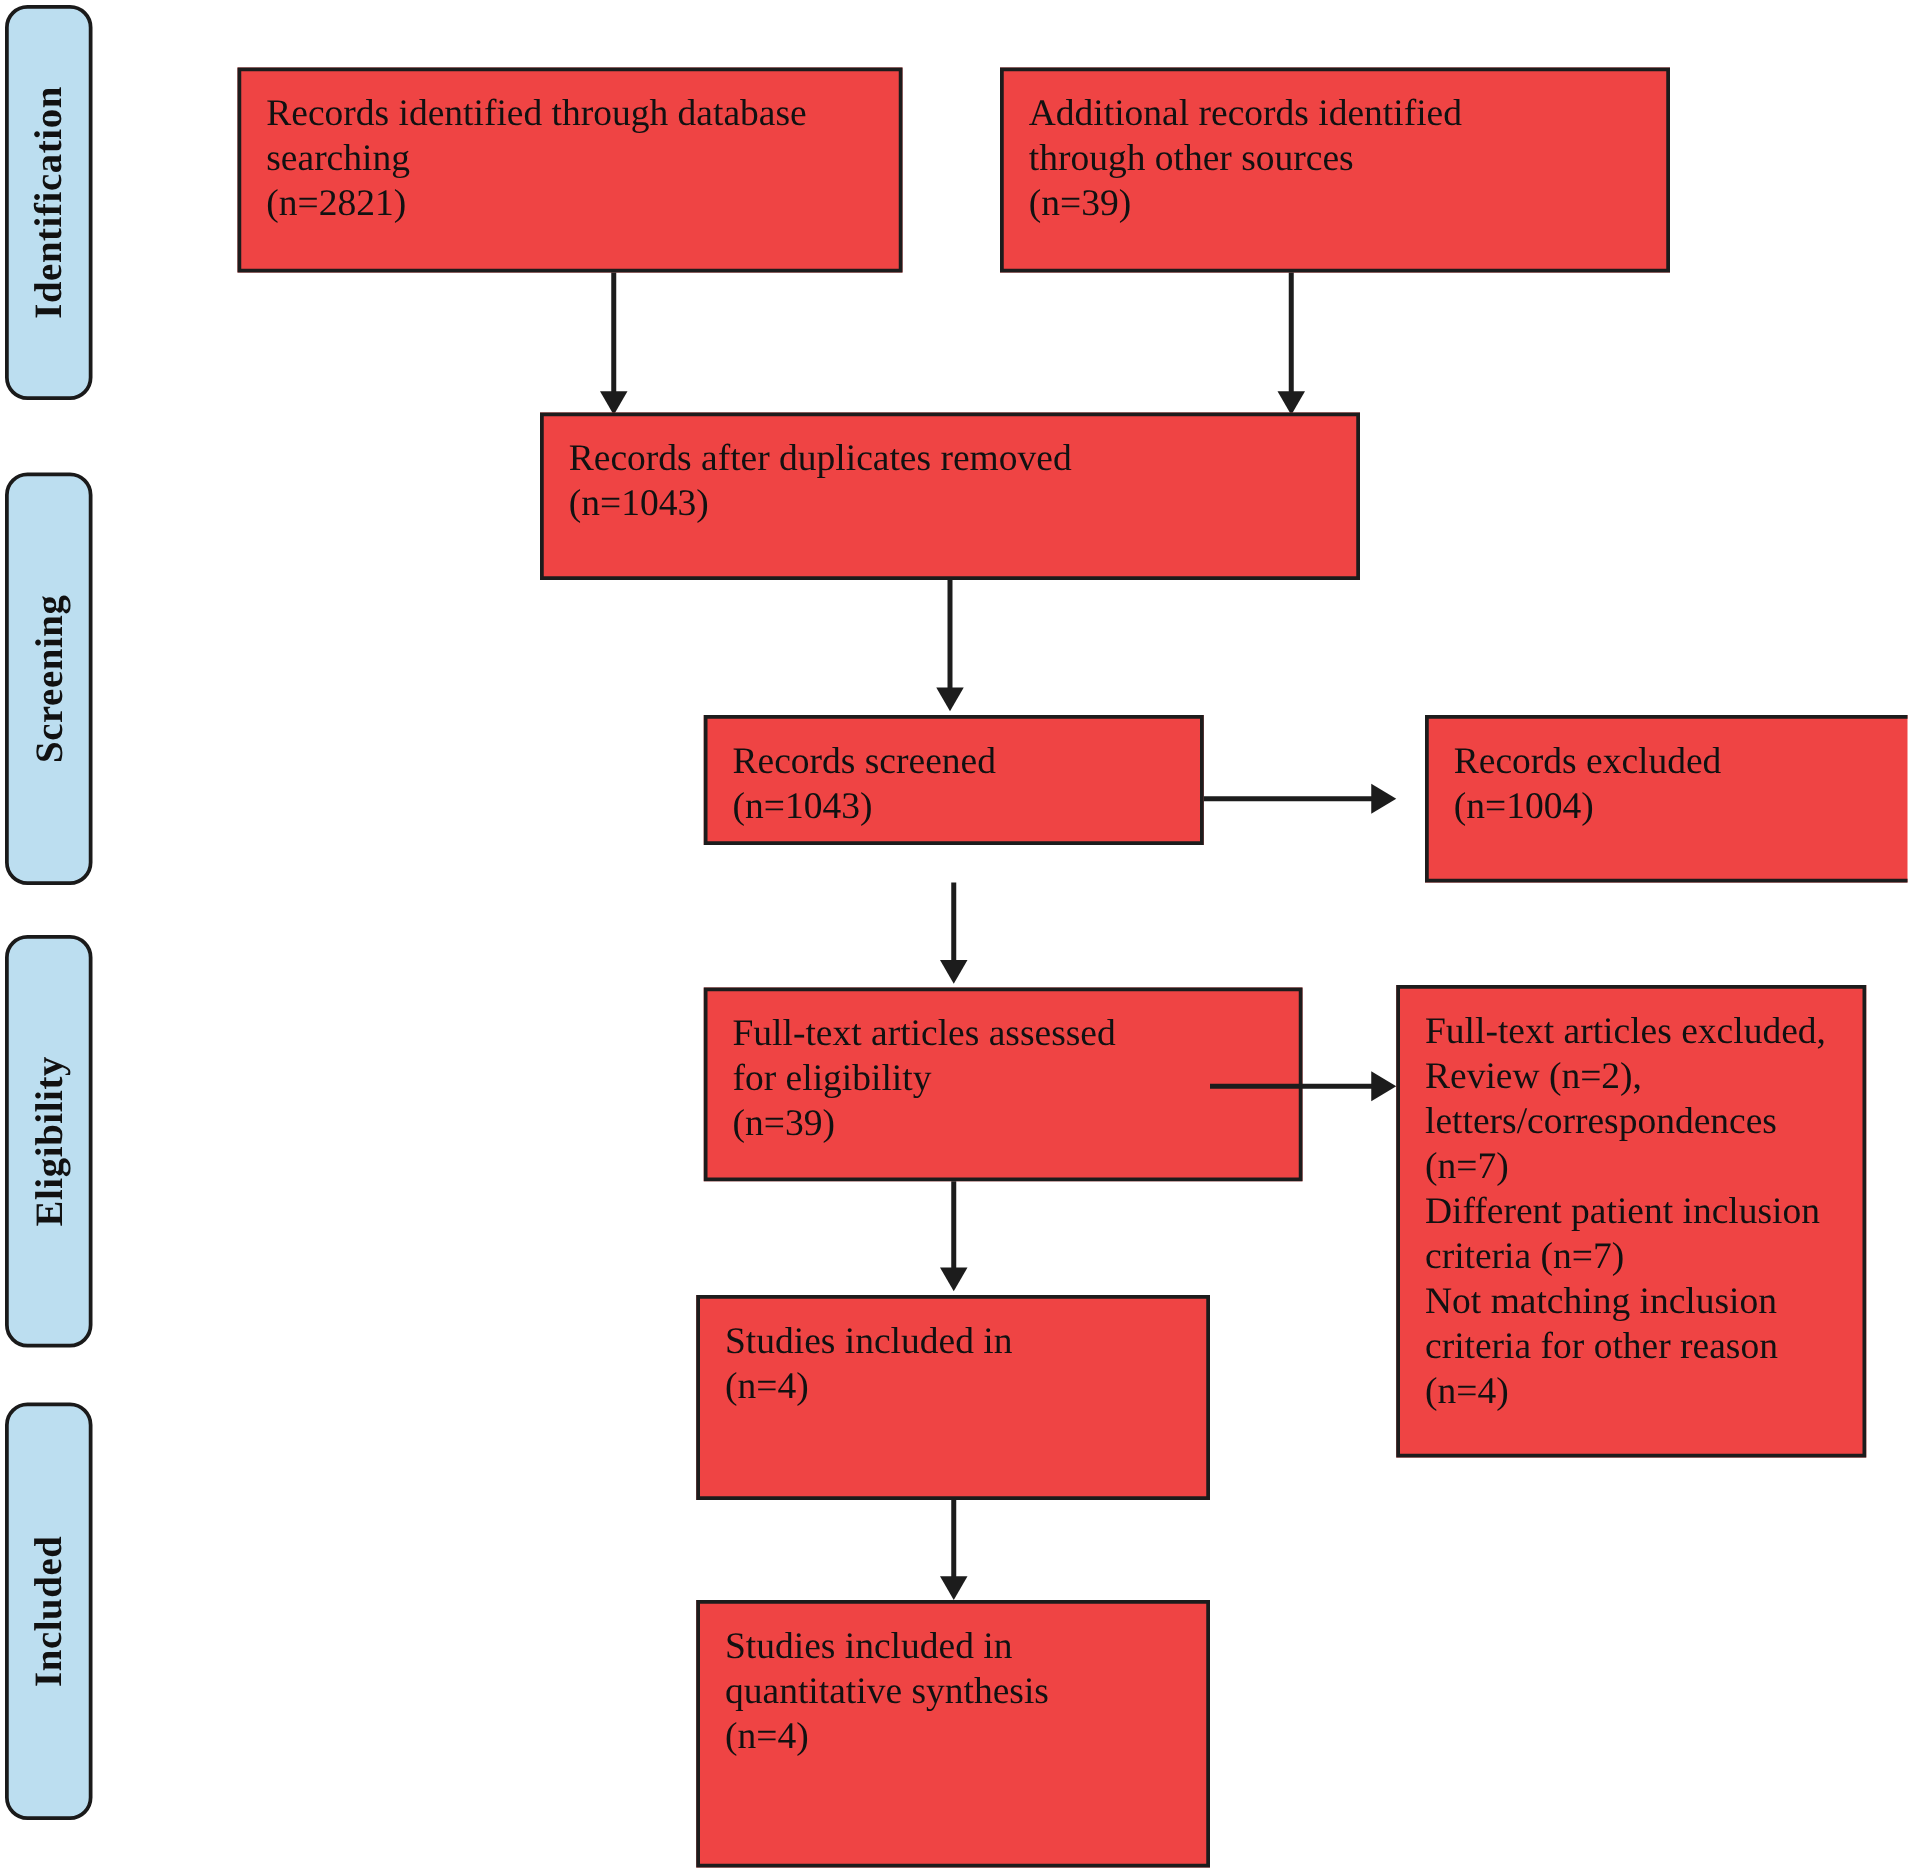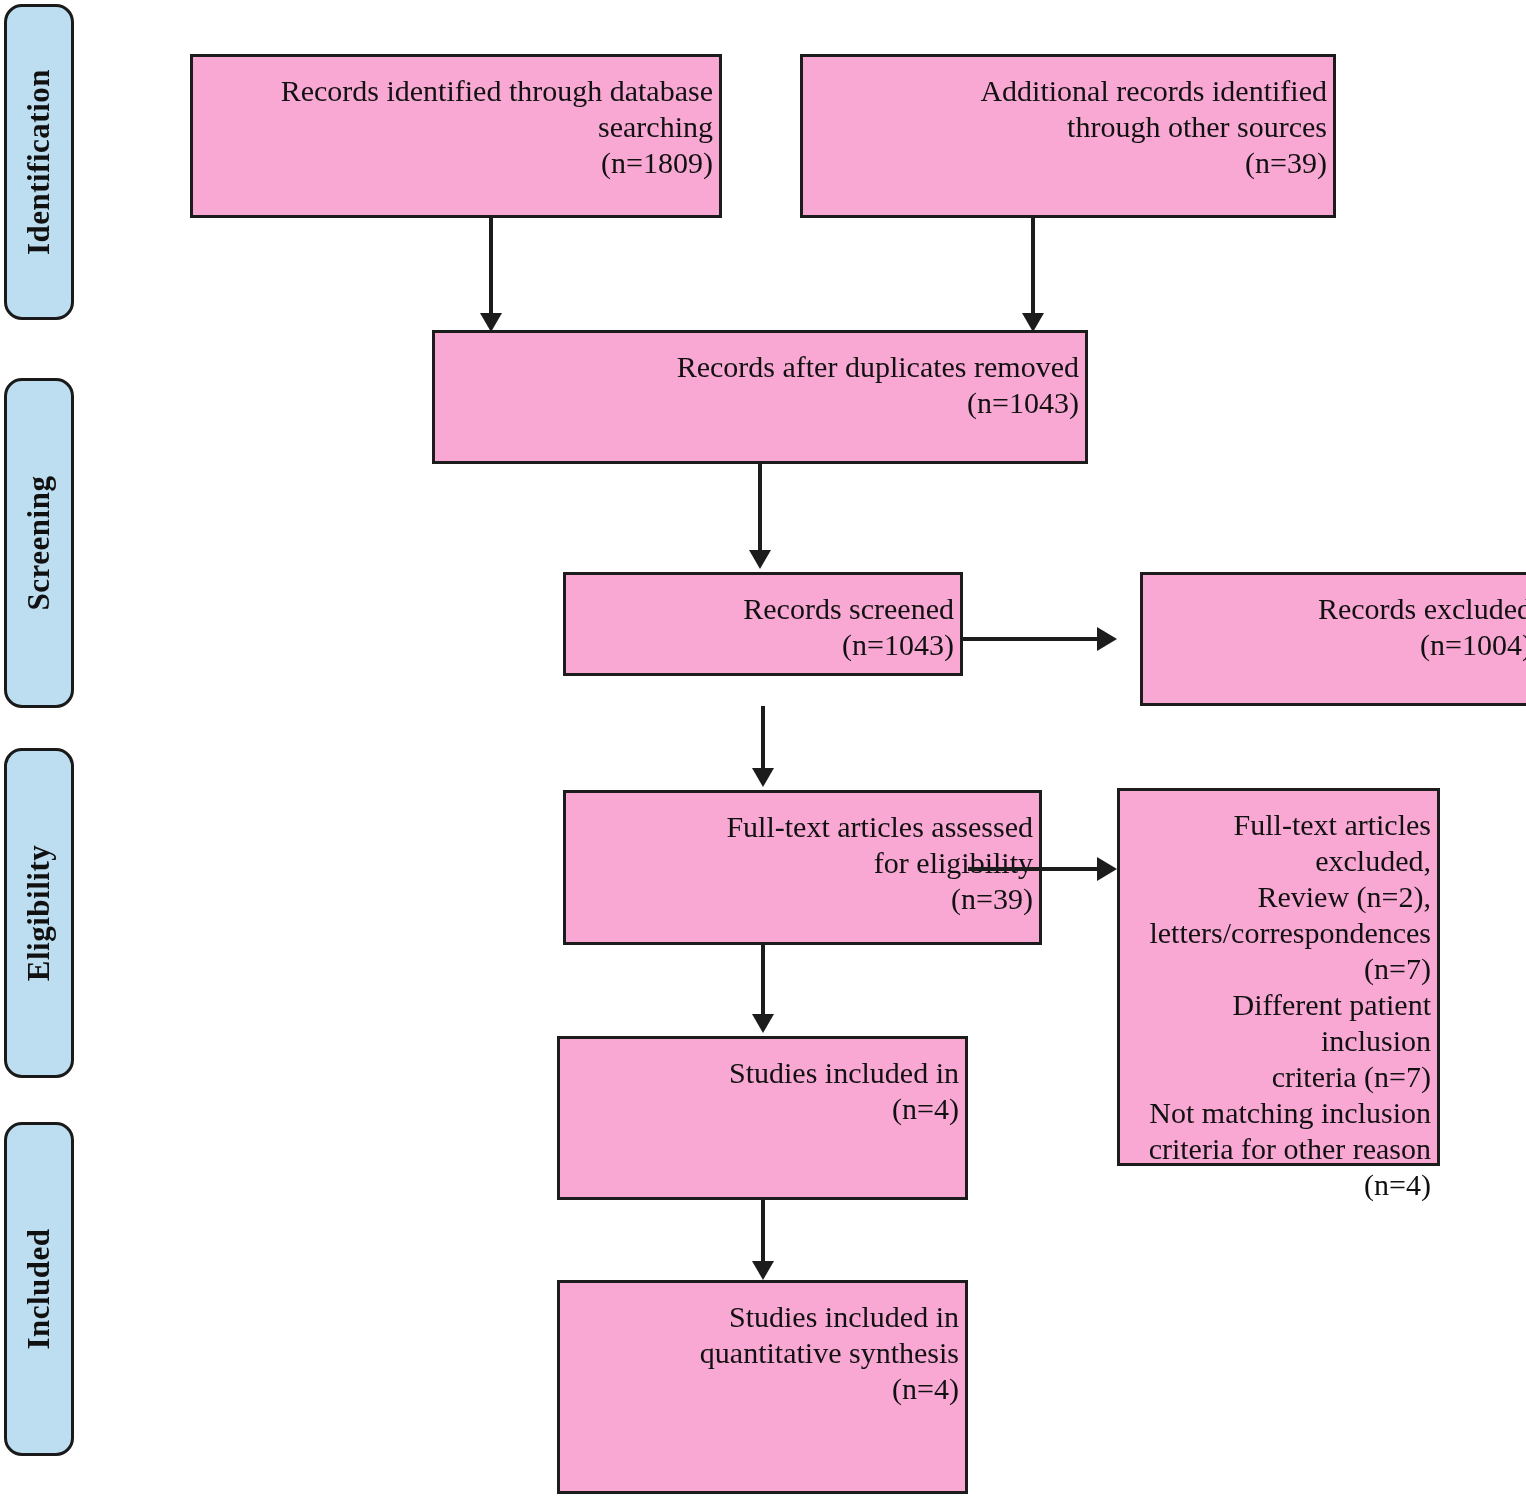--- a/index.html
+++ b/index.html
@@ -24,26 +24,26 @@
     font-weight:bold;
     font-size:31px;
     letter-spacing:.5px;
     color:#111;
     font-family:"Liberation Serif","DejaVu Serif",serif;
   }
 
   
   .box{
     position:absolute;
-    background:#f9a8d4;
+    background:#ef4444;
     border:3px solid #1c1c1c;
     box-sizing:border-box;
     display:flex;
     justify-content:center;
-    text-align:right;
+    text-align:left;
     padding-left:14px;
   }
   .box .inner{
     width:100%;
     font-size:30px;
     line-height:1.20;
     color:#111;
     padding:0 6px;
     box-sizing:border-box;
   }
@@ -84,21 +84,21 @@
   </div>
 
   <div class="stage" style="left:4px;top:1122px;width:70px;height:334px;">
     <span class="vtext">Included</span>
   </div>
 
   <div class="box align-top" style="left:190px;top:54px;width:532px;height:164px;">
     <div class="inner">
       <span class="ln">Records identified through database</span>
       <span class="ln">searching</span>
-      <span class="ln">(n=1809)</span>
+      <span class="ln">(n=2821)</span>
     </div>
   </div>
 
   <div class="box align-top" style="left:800px;top:54px;width:536px;height:164px;">
     <div class="inner">
       <span class="ln">Additional records identified</span>
       <span class="ln">through other sources</span>
       <span class="ln">(n=39)</span>
     </div>
   </div>
@@ -143,21 +143,21 @@
     <div class="inner">
       <span class="ln">Full-text articles assessed</span>
       <span class="ln">for eligibility</span>
       <span class="ln">(n=39)</span>
     </div>
   </div>
 
   <div class="hline" style="left:968px;top:867px;width:131px;"></div>
   <div class="arrow-right" style="left:1097px;top:857px;"></div>
 
-  <div class="box align-top" style="left:1117px;top:788px;width:323px;height:378px;">
+  <div class="box align-top" style="left:1117px;top:788px;width:376px;height:378px;">
     <div class="inner">
       <span class="ln">Full-text articles excluded,</span>
       <span class="ln">Review (n=2),</span>
       <span class="ln">letters/correspondences</span>
       <span class="ln">(n=7)</span>
       <span class="ln">Different patient inclusion</span>
       <span class="ln">criteria (n=7)</span>
       <span class="ln">Not matching inclusion</span>
       <span class="ln">criteria for other reason</span>
       <span class="ln">(n=4)</span>

